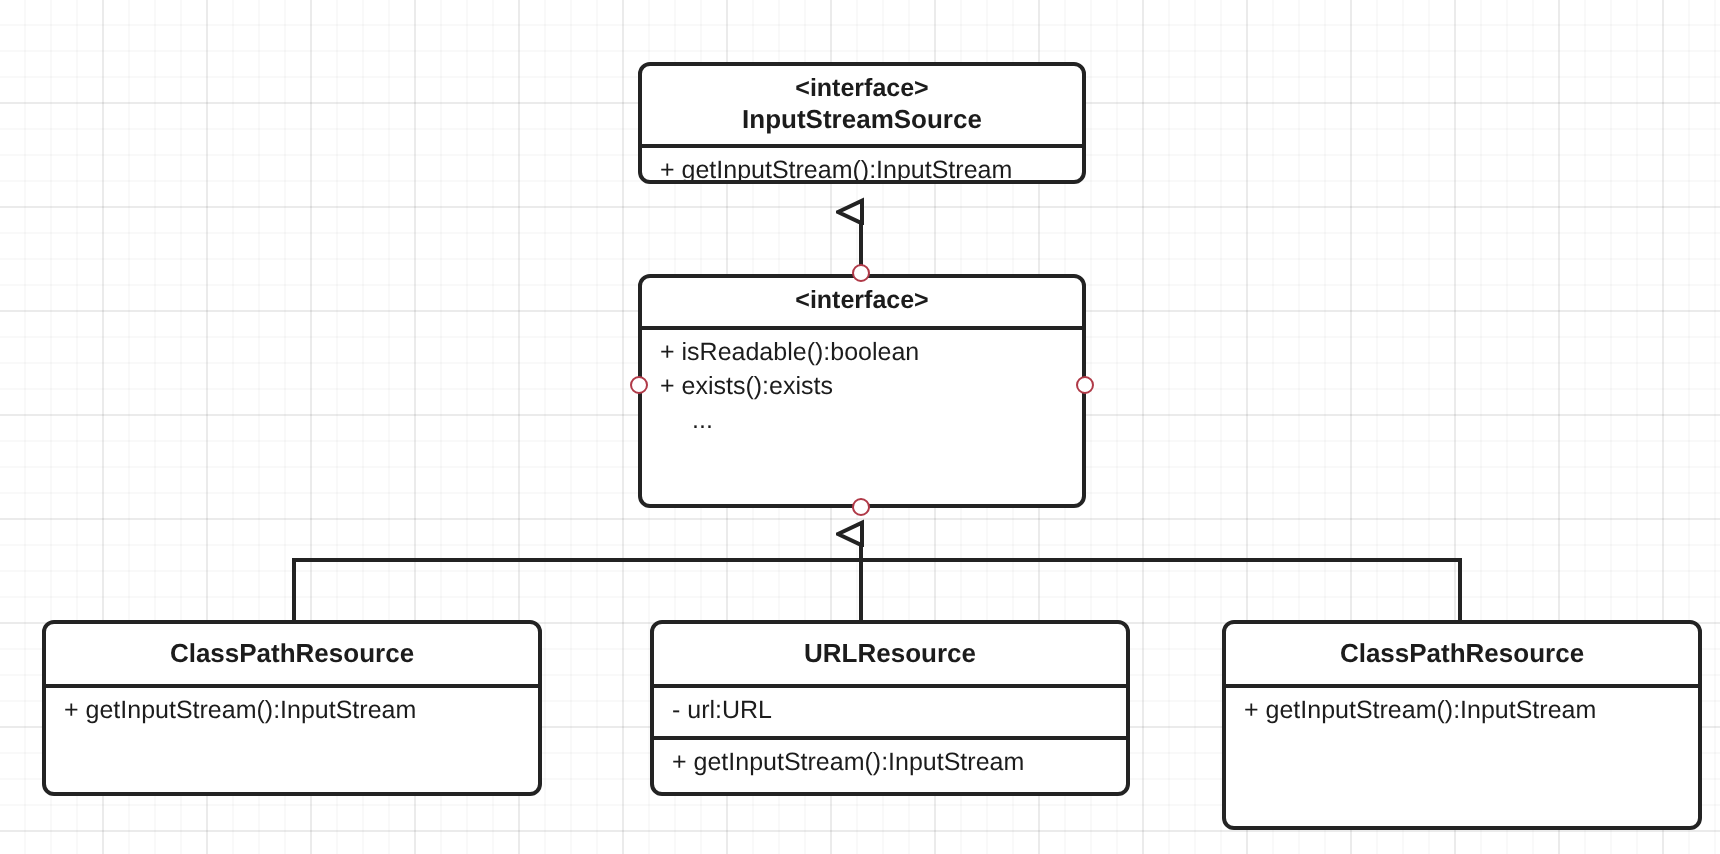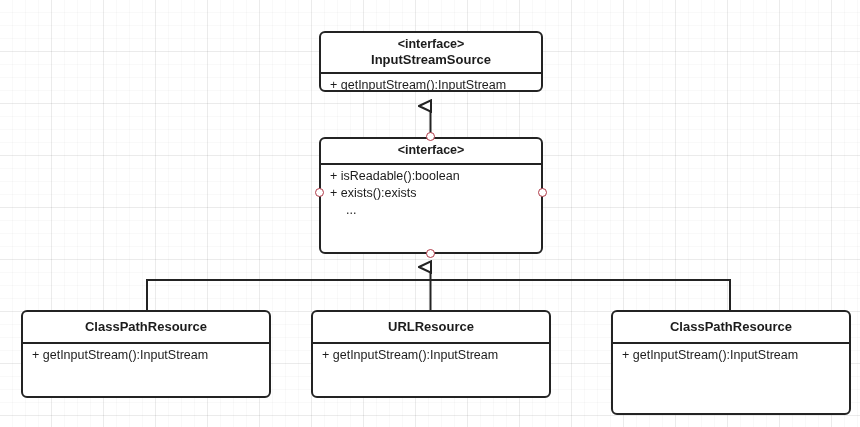--- a/index.html
+++ b/index.html
@@ -168,23 +168,26 @@
 
   <div class="uml-box" style="left:21px; top:310px; width:250px; height:88px;">
     <div class="compartment header simple">
       <div class="classname">ClassPathResource</div>
     </div>
     <div class="compartment members">
       <div class="member">+ getInputStream():InputStream</div>
     </div>
   </div>
 
-  <div class="uml-box" style="left:311px; top:310px; width:240px; height:88px;">
+  <div class="uml-box" style="left:325px; top:310px; width:240px; height:88px;">
     <div class="compartment header simple">
       <div class="classname">URLResource</div>
+    </div>
+    <div class="compartment members">
+      <div class="member">- url:URL</div>
     </div>
     <div class="compartment members">
       <div class="member">+ getInputStream():InputStream</div>
     </div>
   </div>
 
   <div class="uml-box" style="left:611px; top:310px; width:240px; height:105px;">
     <div class="compartment header simple">
       <div class="classname">ClassPathResource</div>
     </div>

